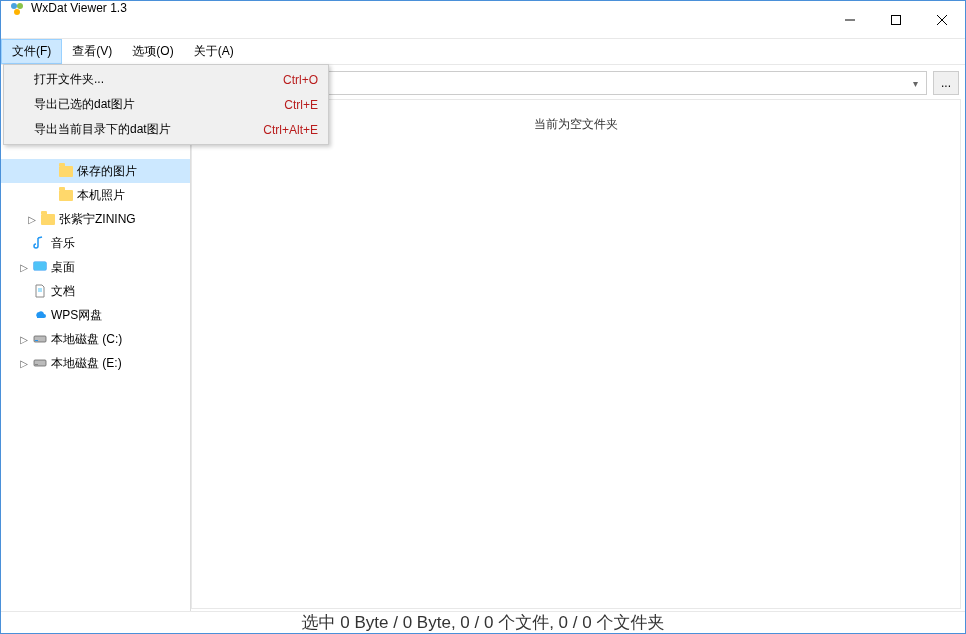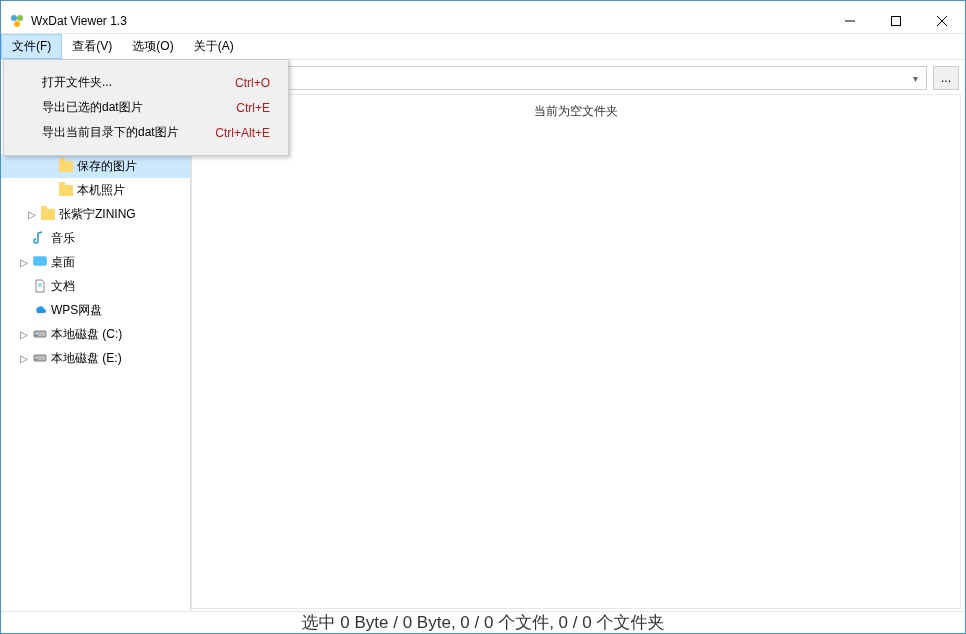--- a/index.html
+++ b/index.html
@@ -1,44 +1,44 @@
 <!DOCTYPE html>
 <html><head>
 <meta charset="utf-8">
 <style>
 * { box-sizing: border-box; margin: 0; padding: 0; }
 body { font-family: "Microsoft YaHei", "Segoe UI", sans-serif; font-size: 12px; background: #fff; width: 966px; height: 634px; overflow: hidden; border: 1px solid #4a90d9; display: flex; flex-direction: column; }
-.titlebar { height: 26px; display: flex; align-items: center; padding: 0 0 0 8px; background: #fff; border-bottom: 1px solid #e8e8e8; margin-top: 7px; }
+.titlebar { height: 38px; display: flex; padding: 0 0 0 8px; background: #fff; border-bottom: 1px solid #e8e8e8; }
 .titlebar .appicon { width: 16px; height: 16px; margin-right: 6px; }
 .titlebar .title { flex: 1; font-size: 12px; color: #000; }
 .winbtns { display: flex; height: 100%; }
 .winbtn { width: 46px; display: flex; align-items: center; justify-content: center; color: #000; }
 .winbtn svg { width: 10px; height: 10px; }
 .menubar { height: 26px; display: flex; align-items: stretch; border-bottom: 1px solid #e8e8e8; position: relative; }
 .menuitem { padding: 0 10px; display: flex; align-items: center; color: #000; font-size: 12px; }
 .menuitem.active { background: #cce8ff; border: 1px solid #99d1ff; }
-.dropdown { position: absolute; top: 25px; left: 2px; background: #f0f0f0; border: 1px solid #ccc; box-shadow: 2px 2px 4px rgba(0,0,0,0.2); width: 286px; z-index: 100; padding: 10px; }
+.dropdown { position: absolute; top: 25px; left: 2px; background: #f0f0f0; border: 1px solid #ccc; box-shadow: 2px 2px 4px rgba(0,0,0,0.2); width: 326px; z-index: 100; padding: 2px; }
 .dropdown-item { display: flex; align-items: center; padding: 4px 8px 4px 28px; color: #000; font-size: 12px; }
 .dropdown-item .shortcut { margin-left: auto; color: #b91c1c; }
 .content-row { flex: 1; display: flex; overflow: hidden; }
 .sidebar { width: 190px; border-right: 1px solid #ddd; overflow: auto; padding-top: 62px; }
 .tree-item { display: flex; align-items: center; height: 24px; padding-left: 16px; }
 .tree-item .chev { width: 14px; display: flex; justify-content: center; color: #666; font-size: 10px; }
 .tree-item .icn { width: 18px; display: flex; align-items: center; justify-content: center; margin-right: 2px; }
 .tree-item.selected { background: #cce8ff; }
 .indent1 { padding-left: 24px; }
 .indent2 { padding-left: 42px; }
 .main { flex: 1; display: flex; flex-direction: column; }
 .pathbar { height: 28px; display: flex; align-items: center; gap: 6px; margin: 4px 6px 0 6px; margin-left: -190px; padding-left: 300px; position: relative; z-index: 50; }
 .pathbox { flex: 1; border: 1px solid #ccc; height: 24px; display: flex; align-items: center; padding: 0 4px; background: #fff; }
 .crumb { padding: 0 6px; }
 .crumb-sep { color: #666; font-size: 10px; }
 .pathbox .dd { margin-left: auto; color: #666; font-size: 10px; padding: 0 4px; }
 .browse-btn { width: 26px; height: 24px; border: 1px solid #ccc; background: #f0f0f0; display: flex; align-items: center; justify-content: center; }
-.viewer { flex: 1; display: flex; justify-content: center; padding-top: 8px; color: #333; font-size: 12px; border: 1px solid #e8e8e8; margin: 2px 4px 2px 0; }
+.viewer { flex: 1; display: flex; justify-content: center; padding-top: 16px; color: #333; font-size: 12px; border: 1px solid #e8e8e8; margin: 2px 4px 2px 0; }
 .statusbar { height: 22px; display: flex; align-items: center; justify-content: center; font-size: 17px; color: #333; border-top: 1px solid #e8e8e8; }
 
 .folder-icon { width: 14px; height: 11px; background: #ffd86b; border-radius: 1px; position: relative; }
 .folder-icon::before { content:''; position:absolute; top:-3px; left:0; width:6px; height:3px; background:#ffd86b; border-radius:1px 1px 0 0; }
 </style>
 </head>
 <body>
 
 <div class="titlebar">
   <span class="appicon">

